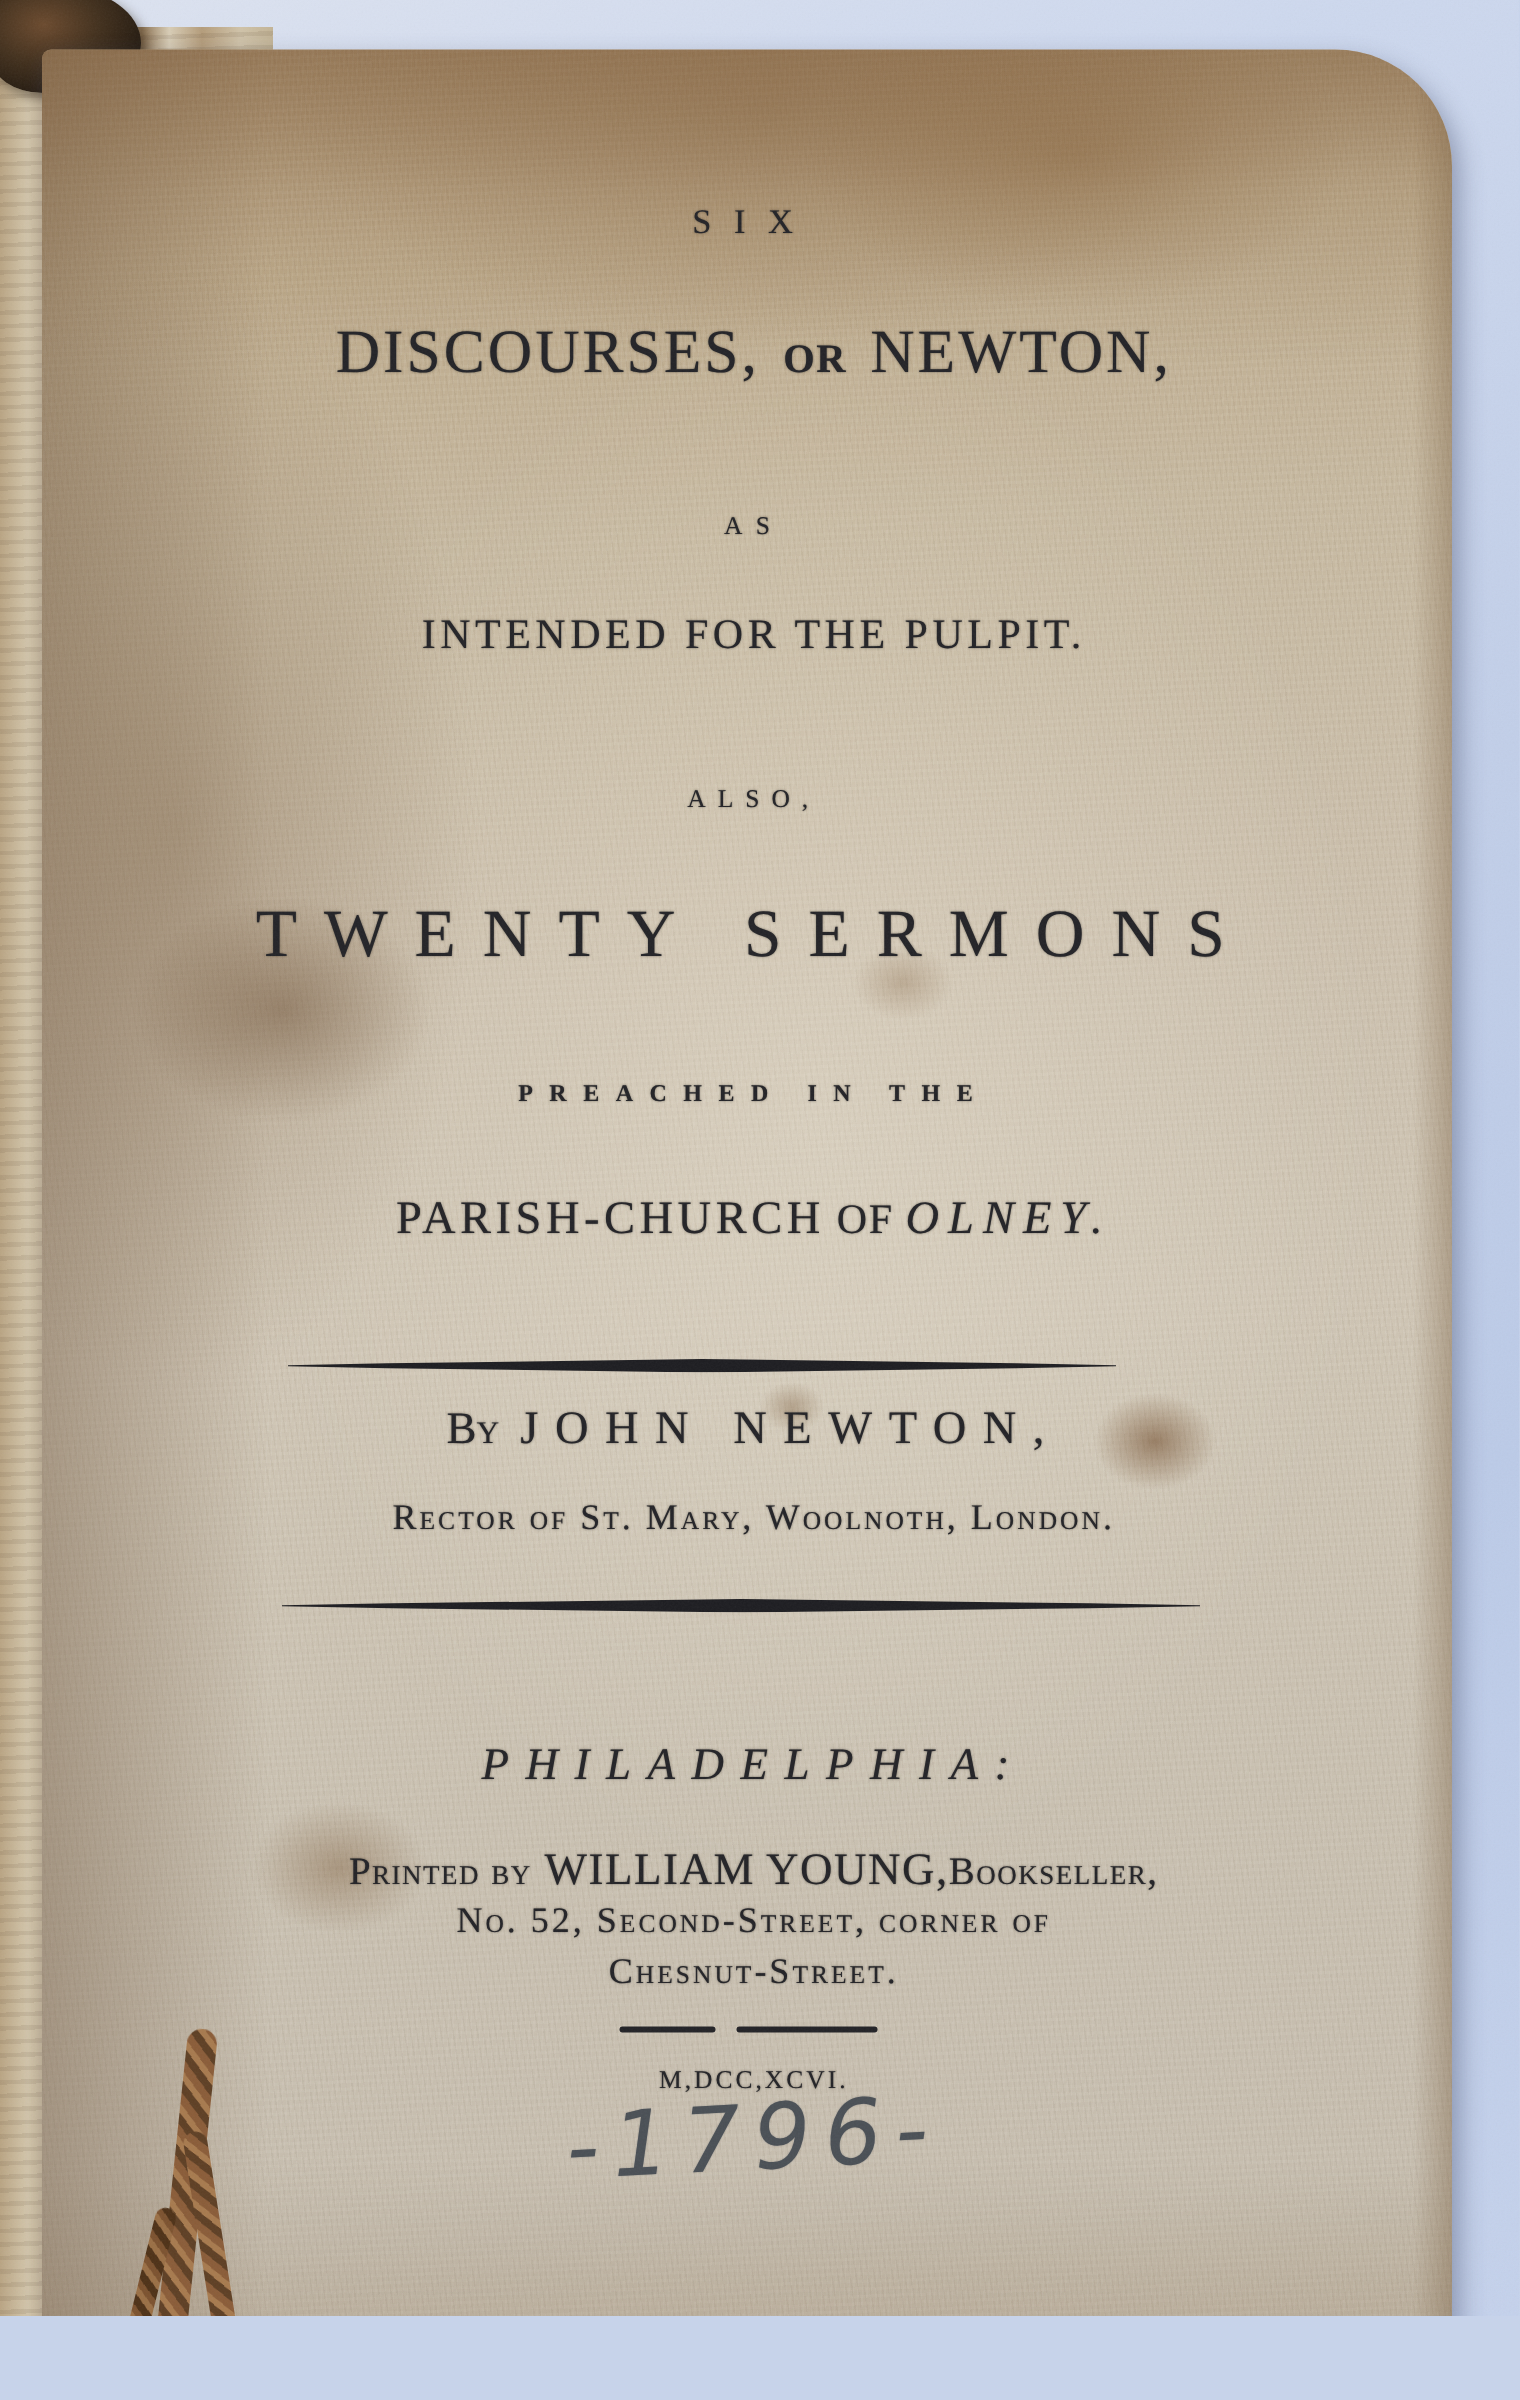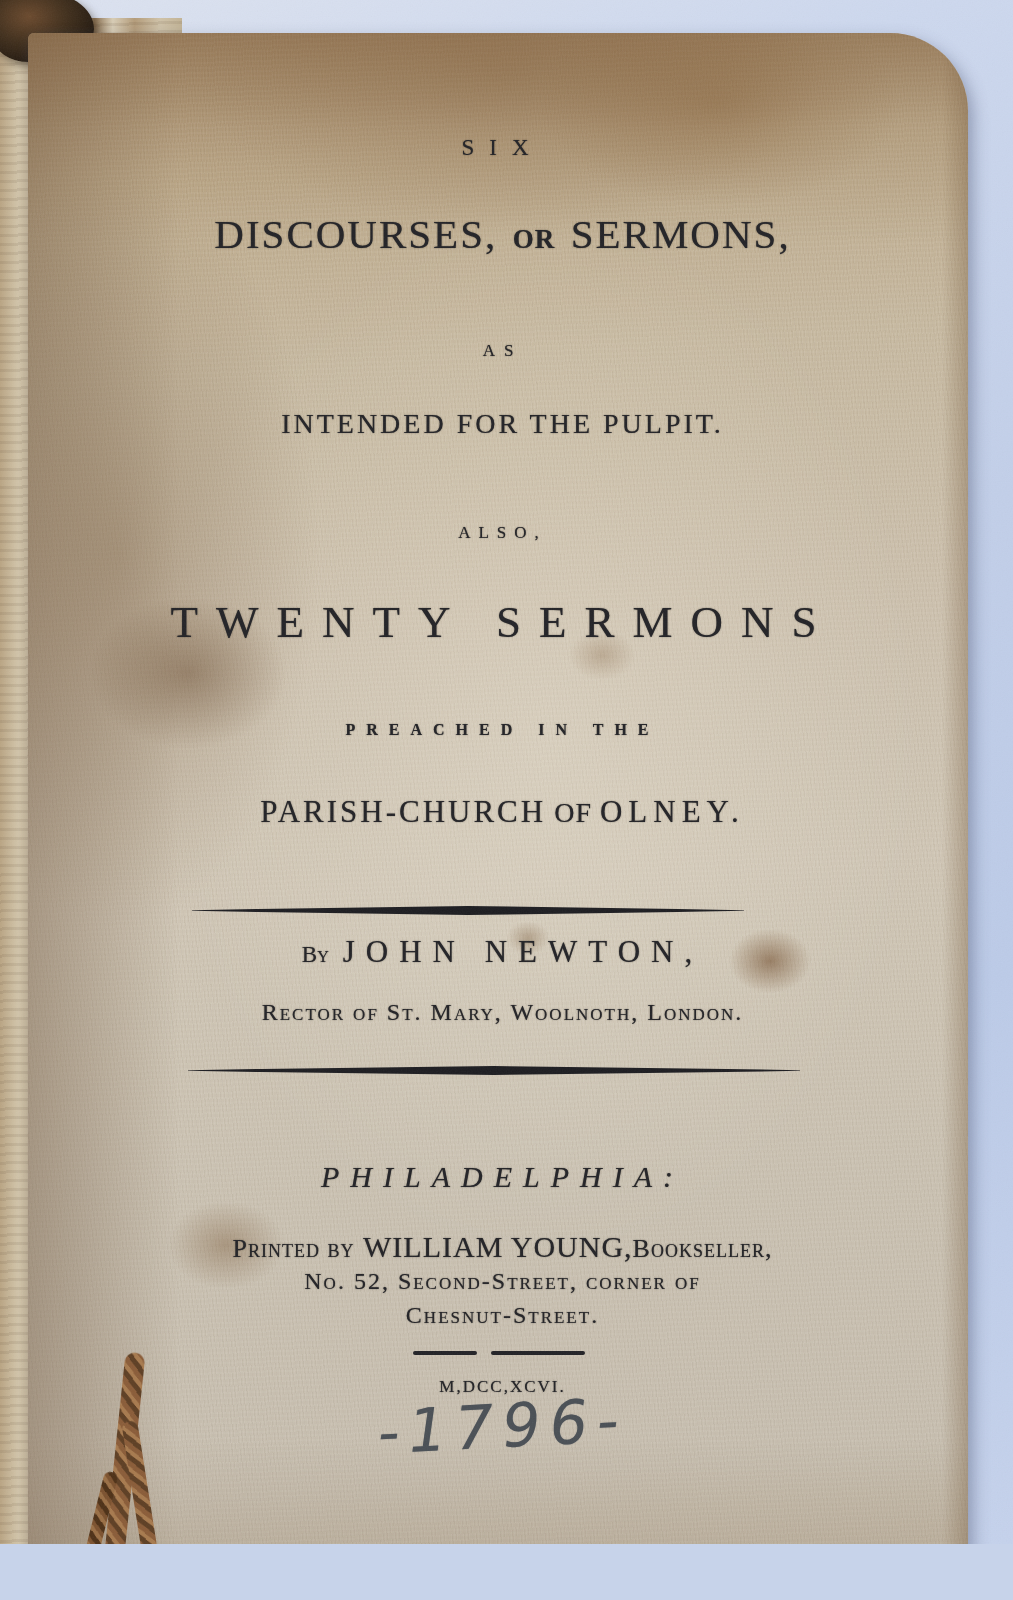--- a/index.html
+++ b/index.html
@@ -93,23 +93,23 @@
   .half-title   {top:136px;font-size:23px;letter-spacing:15px;}
   .title-main   {top:214px;font-size:41px;letter-spacing:2px;}
   .title-main .conj{font-size:27px;letter-spacing:1px;font-weight:bold;}
   .as-line      {top:342px;font-size:17px;letter-spacing:9px;}
   .intended-line{top:410px;font-size:28px;letter-spacing:3px;}
   .also-line    {top:524px;font-size:17px;letter-spacing:8px;}
   .twenty-line  {top:600px;font-size:45px;letter-spacing:18px;}
   .preached-line{top:722px;font-size:16px;letter-spacing:11px;font-weight:bold;}
   .parish-line  {top:796px;font-size:31px;letter-spacing:3px;}
   .parish-line .of{font-size:28px;letter-spacing:1px;}
-  .parish-line .place{letter-spacing:6px;}
+  .parish-line .place{font-style:italic;letter-spacing:6px;}
   .byline       {top:936px;font-size:31px;}
-  .byline .by   {font-variant:small-caps;font-size:23px;margin-right:14px;}
+  .byline .by   {font-variant:small-caps;font-size:30px;margin-right:14px;}
   .byline .author{letter-spacing:11px;}
   .rector-line  {top:1000px;font-size:24px;letter-spacing:2px;font-variant:small-caps;}
   .city-line    {top:1162px;font-size:30px;font-style:italic;letter-spacing:11px;}
   .imprint1     {top:1232px;font-size:26px;font-variant:small-caps;letter-spacing:1px;}
   .imprint1 .printer{font-variant:normal;font-size:30px;letter-spacing:1px;}
   .imprint2     {top:1269px;font-size:24px;font-variant:small-caps;letter-spacing:2px;}
   .imprint3     {top:1303px;font-size:24px;font-variant:small-caps;letter-spacing:2px;}
   .roman-date   {top:1378px;font-size:17px;letter-spacing:2px;}
   .hand-year{
     top:1396px;font-size:60px;color:#3d444c;
@@ -146,21 +146,21 @@
   </div>
 
   <div class="cord cord1"></div>
   <div class="cord cord2"></div>
   <div class="cord cord3"></div>
 
   <div class="text-layer">
 
     <div class="line half-title">SIX</div>
 
-    <div class="line title-main"><span>DISCOURSES,</span><span class="conj">&nbsp;&nbsp;<span>OR</span>&nbsp;&nbsp;</span><span>SERMONS,</span></div>
+    <div class="line title-main"><span>DISCOURSES,</span><span class="conj">&nbsp;&nbsp;<span>OR</span>&nbsp;&nbsp;</span><span>NEWTON,</span></div>
 
     <div class="line as-line">AS</div>
 
     <div class="line intended-line">INTENDED FOR THE PULPIT.</div>
 
     <div class="line also-line">ALSO,</div>
 
     <div class="line twenty-line">TWENTY SERMONS</div>
 
     <div class="line preached-line">PREACHED IN THE</div>

